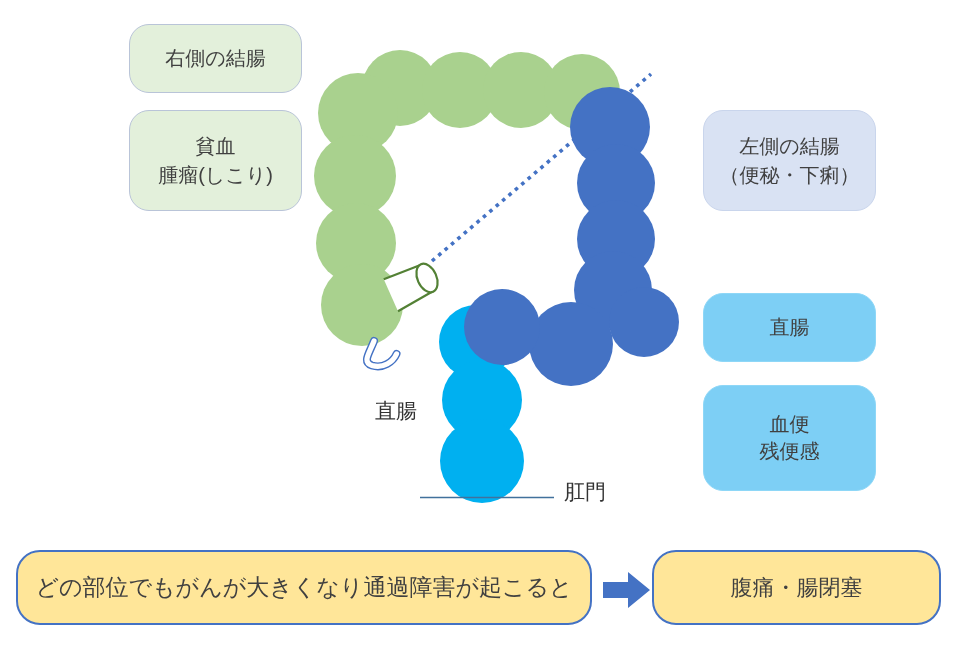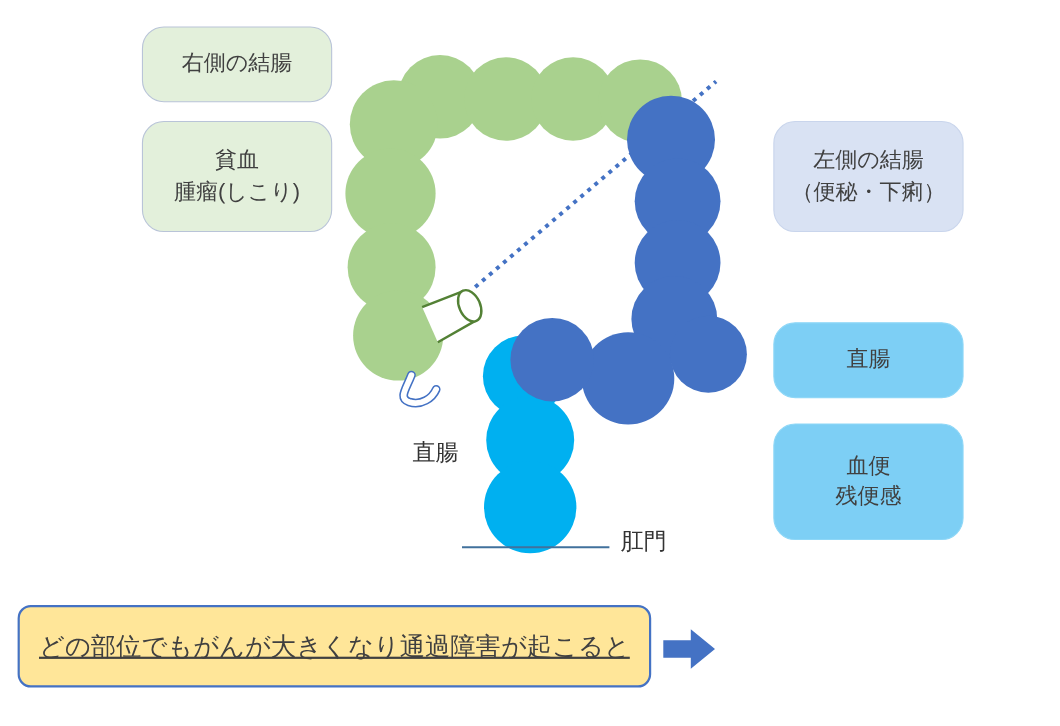--- a/index.html
+++ b/index.html
@@ -17,22 +17,21 @@
     background:var(--green-box-bg); border:1.5px solid var(--green-box-border);
   }
   .box-periwinkle {
     background:var(--periwinkle-box-bg); border:1.5px solid var(--periwinkle-box-border);
   }
   .box-skyblue {
     background:var(--skyblue-box-bg); border:1px solid var(--skyblue-box-border);
   }
   .box-yellow {
     background:var(--yellow-box-bg); border:2px solid var(--yellow-box-border);
-    border-radius:12px;
-    text-decoration:underline;
+    border-radius:24px;
   }
   .fs20 { font-size:20px; }
   .fs16 { font-size:20px; }
   #box-right-colon-title   { left:129px; top:24px;  width:173px; height:69px; }
   #box-right-colon-symptom { left:129px; top:110px; width:173px; height:101px; }
   #box-left-colon-title    { left:703px; top:24px;  width:173px; height:69px; }
   #box-left-colon-symptom  { left:703px; top:110px; width:173px; height:101px; }
   #box-rectum-title        { left:703px; top:293px; width:173px; height:69px; }
   #box-rectum-symptom      { left:703px; top:385px; width:173px; height:106px; line-height:1.35; }
   #box-cause  { left:16px;  top:550px; width:576px; height:75px; font-size:23px; }
@@ -130,14 +129,17 @@
   <div class="diagram-label" id="label-anus">肛門</div>
 
   <div class="box box-yellow" id="box-cause">
     <span>どの部位でもがんが大きくなり通過障害が起こると</span>
   </div>
 
   <svg width="964" height="660" viewBox="0 0 964 660" style="position:absolute;left:0;top:0;pointer-events:none;">
     <polygon id="flow-arrow" points="603,582 628,582 628,572 650,590 628,608 628,598 603,598"></polygon>
   </svg>
 
+  <div class="box box-yellow" id="box-effect">
+    <span>腹痛・腸閉塞</span>
+  </div>
 
 </div>
 
 </body></html>

